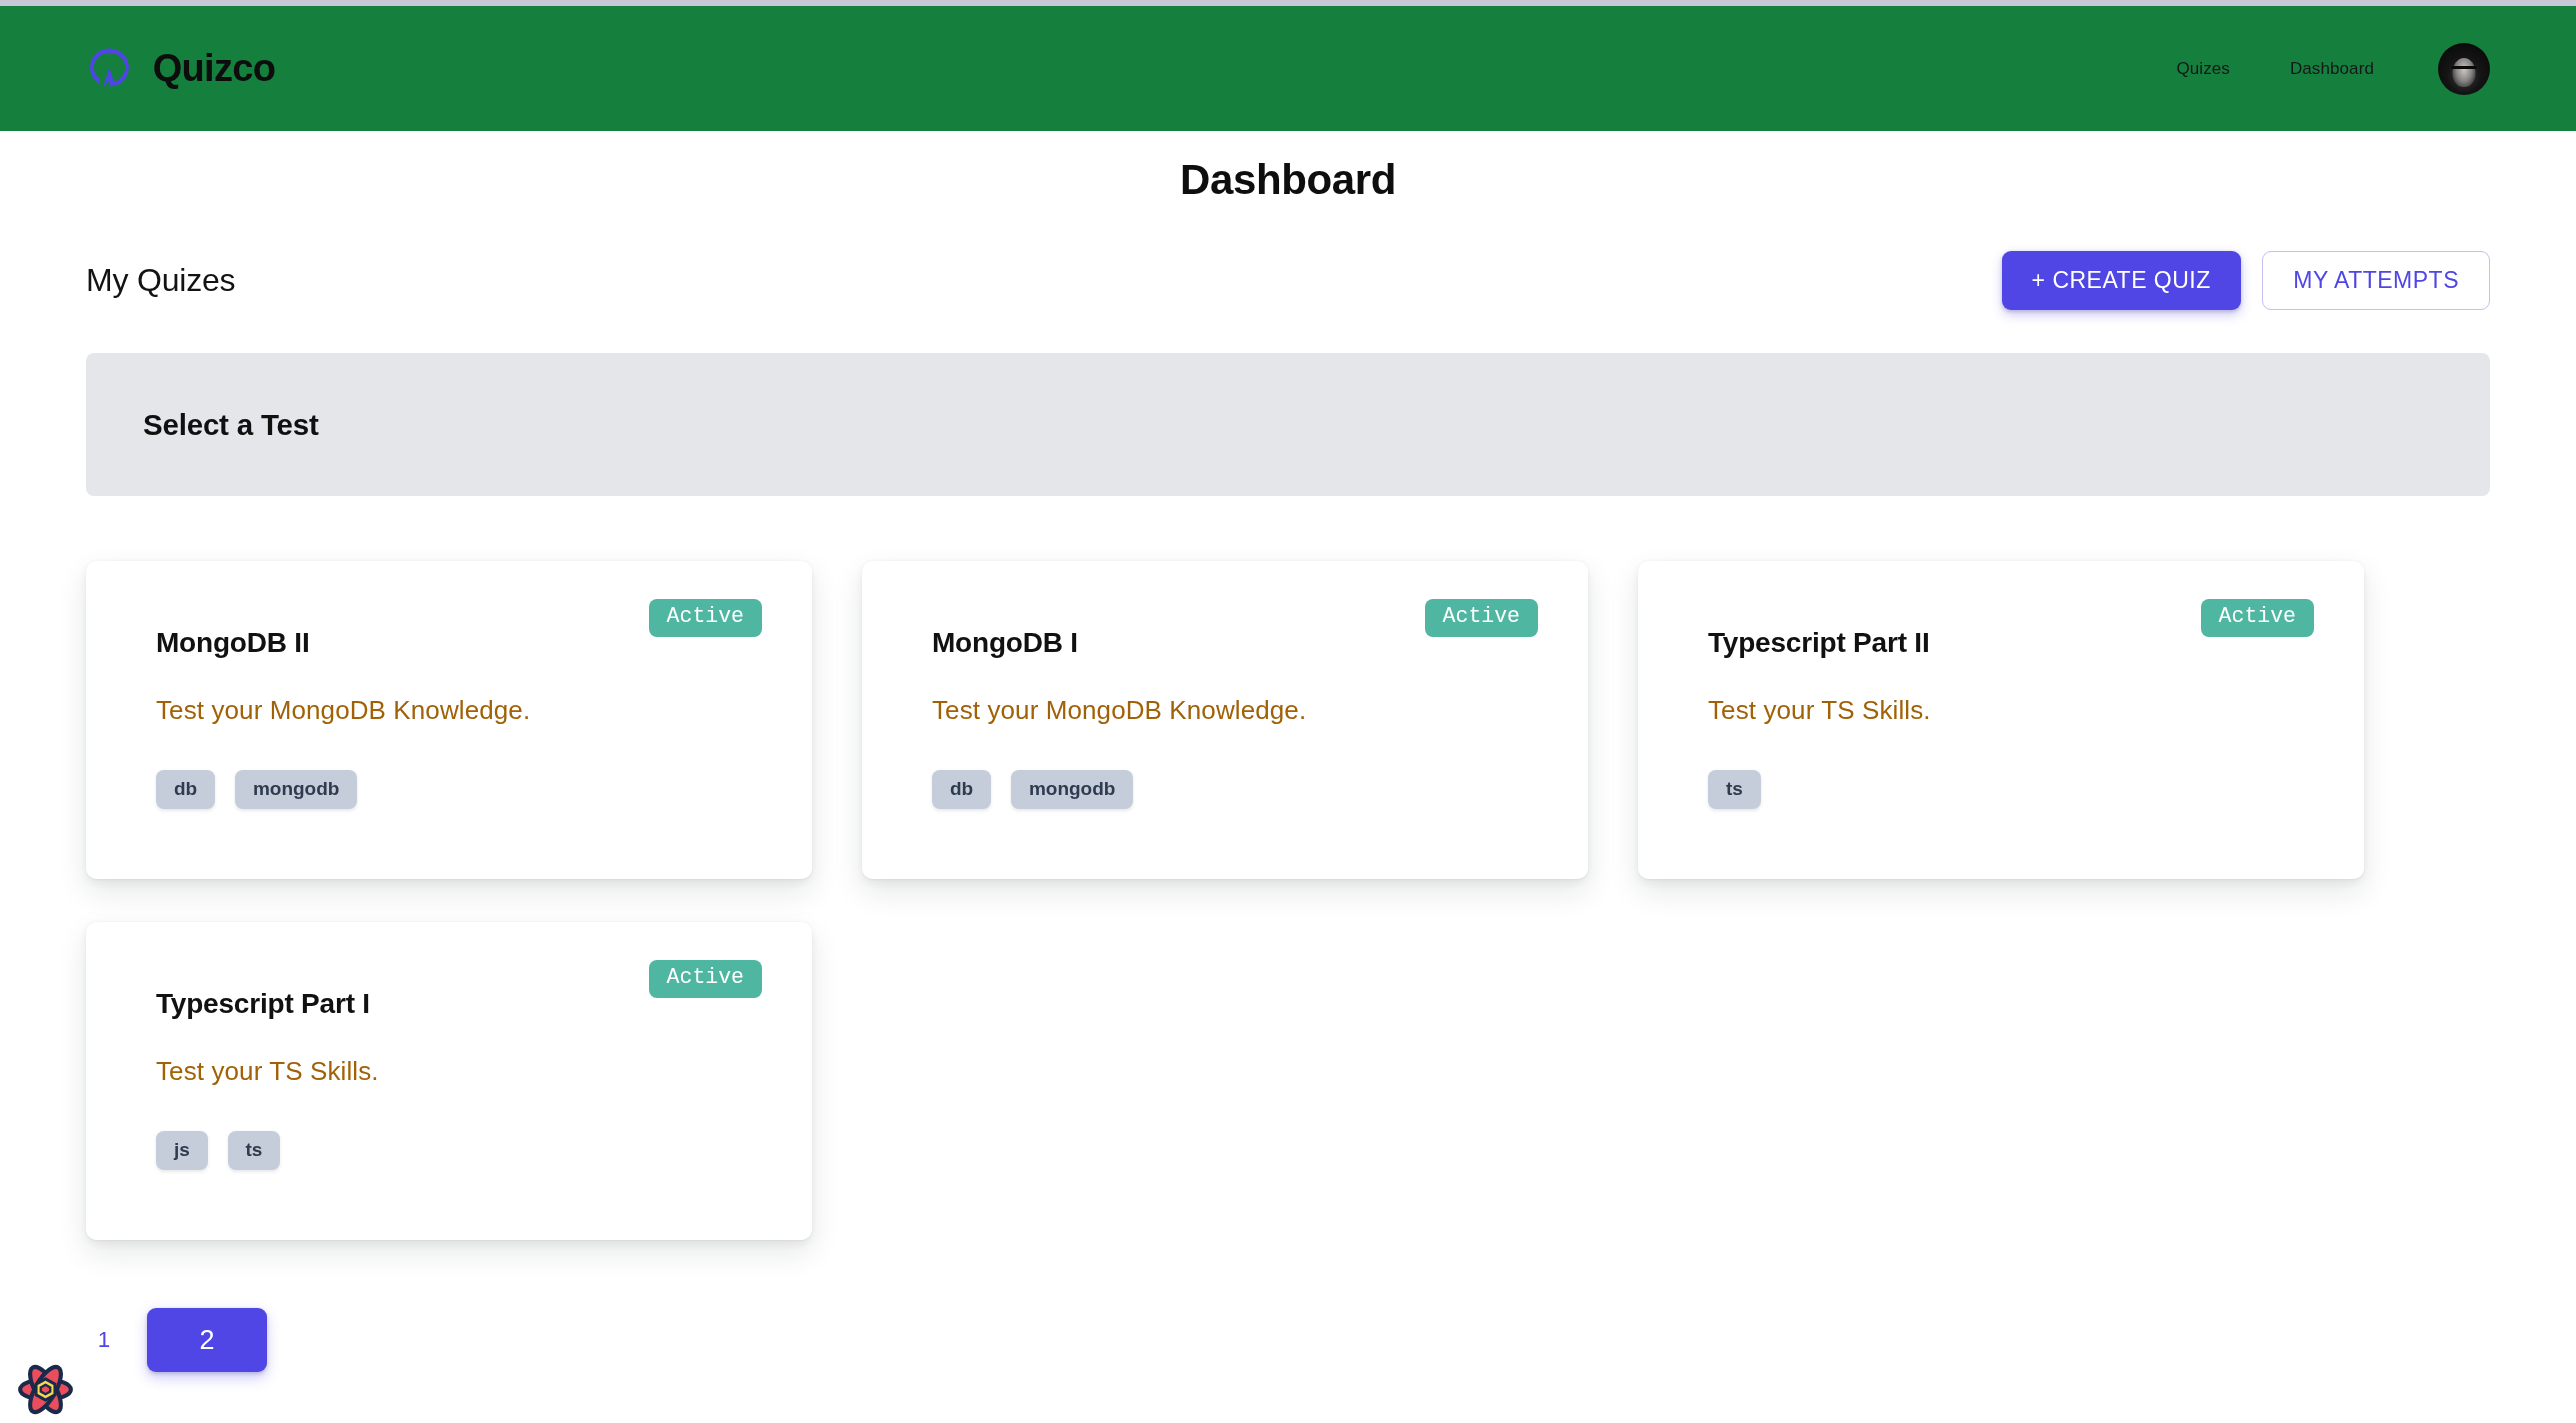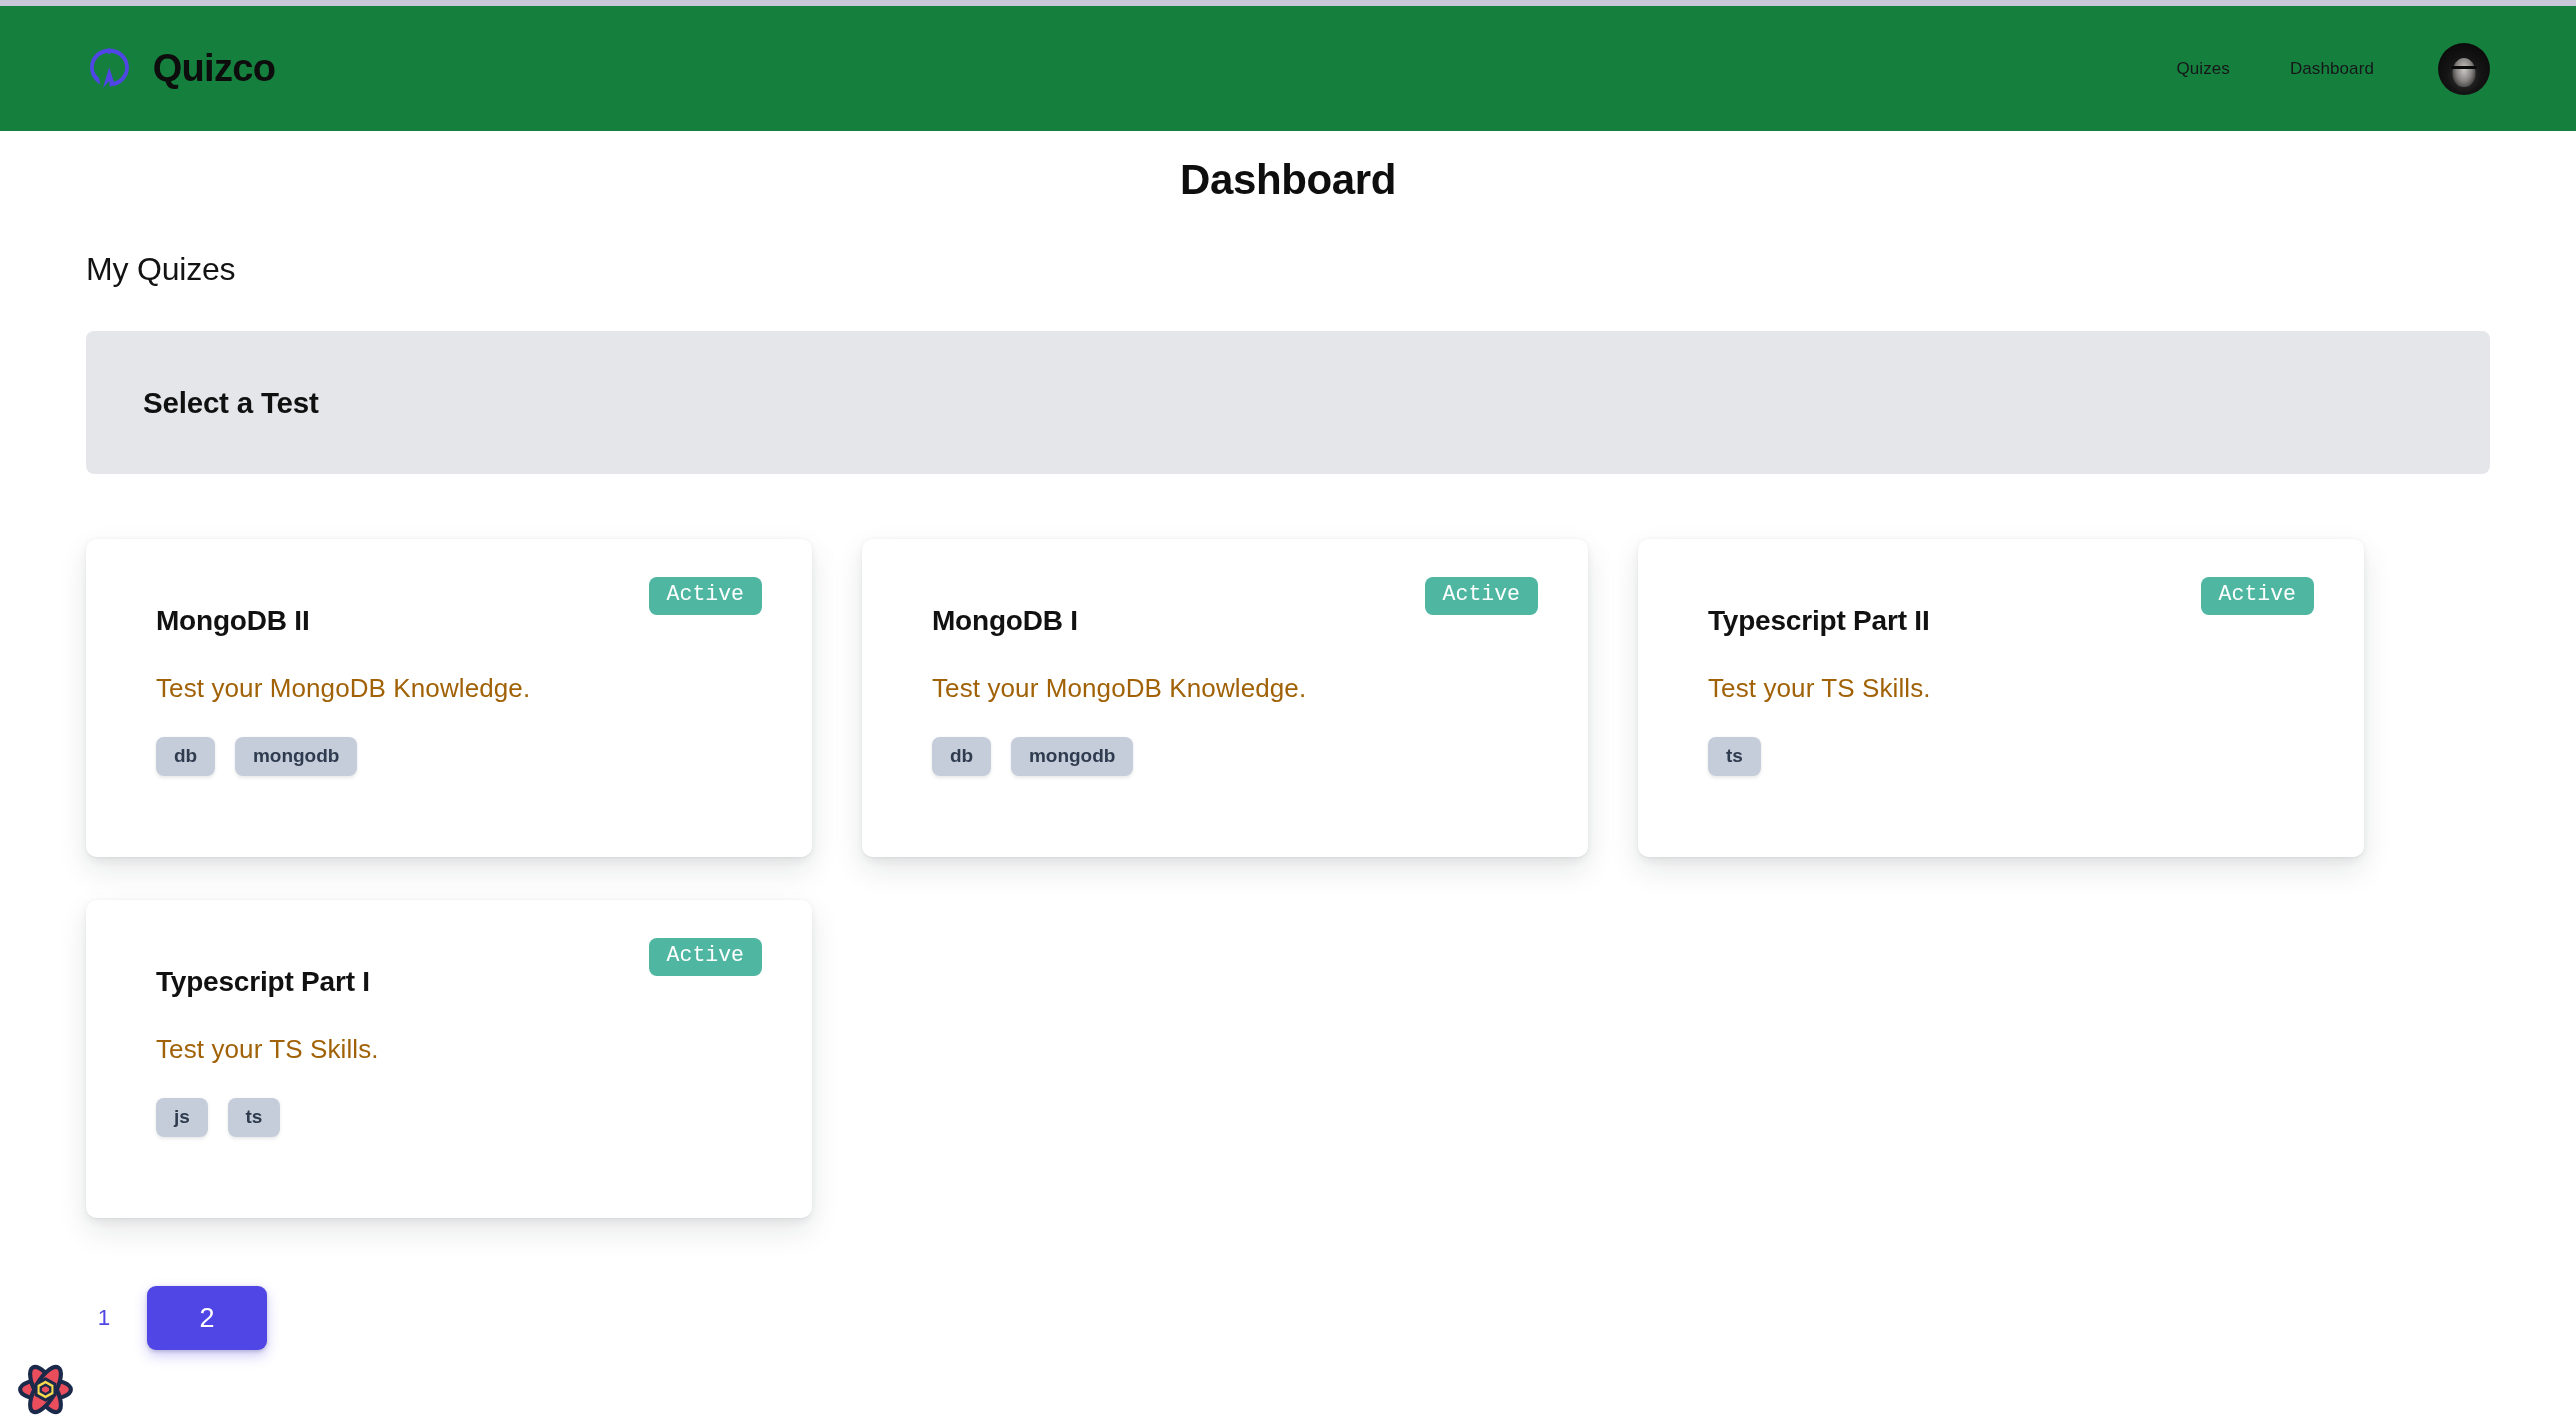--- a/index.html
+++ b/index.html
@@ -235,21 +235,21 @@
   .card-desc {
     font-size: 26px;
     color: #a16207;
     margin-top: 36px;
     letter-spacing: 0.1px;
   }
 
   .tags {
     display: flex;
     gap: 19.7px;
-    margin-top: 33px;
+    margin-top: 44px;
   }
 
   .tag {
     background: #c5cdda;
     color: #2f3c4f;
     font-size: 19px;
     font-weight: 700;
     border-radius: 8px;
     padding: 9px 18px 10.7px 18px;
     line-height: 1;
@@ -324,20 +324,24 @@
       <a class="nav-link" href="#">Dashboard</a>
       <div class="avatar"></div>
     </div>
 
   </div>
 
   <div class="page-title">Dashboard</div>
 
   <div class="section-row">
     <div class="section-title">My Quizes</div>
+    <div class="actions">
+      <button class="btn btn-primary">+ CREATE QUIZ</button>
+      <button class="btn btn-outline">MY ATTEMPTS</button>
+    </div>
   </div>
 
   <div class="select-bar">
     <span class="select-bar-label">Select a Test</span>
   </div>
 
   <div class="grid">
 
     <div class="card">
       <span class="badge">Active</span>

